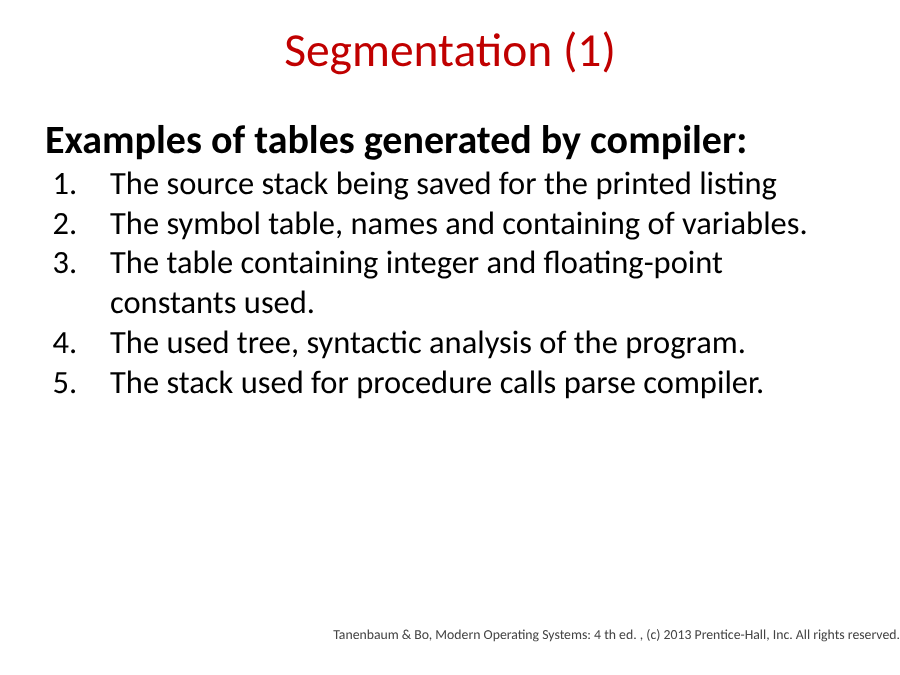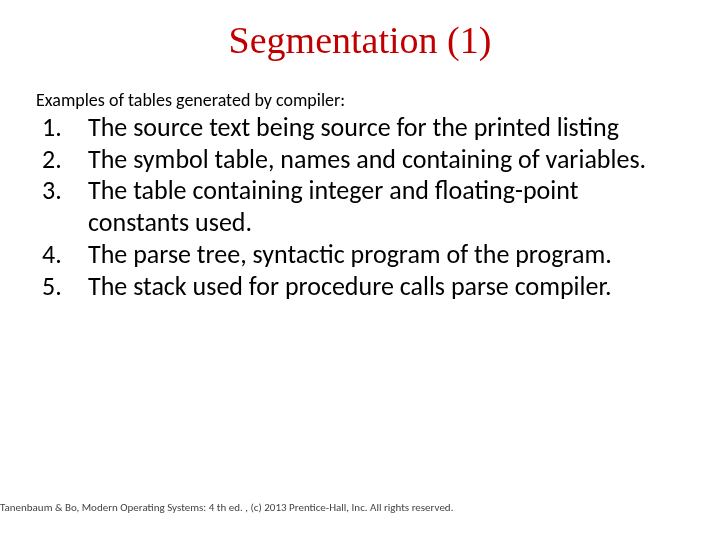--- a/index.html
+++ b/index.html
@@ -10,26 +10,26 @@
       color: #000000;
       padding: 18px 36px 0 36px;
       position: relative;
     }
     .title {
       text-align: center;
       font-size: 38px;
       font-weight: 400;
       margin-bottom: 28px;
       color: #c00000;
-      font-family: Liberation Serif, serif;
     }
     .intro {
-      font-size: 18px;
+      font-size: 32px;
       line-height: 1.22;
       margin-bottom: 0;
+      font-weight: bold;
     }
     .list {
       list-style: none;
       counter-reset: item;
       font-size: 26px;
       line-height: 1.22;
     }
     .list li {
       counter-increment: item;
       display: flex;
@@ -39,48 +39,48 @@
       padding-left: 6px;
     }
     .list li .txt {
       flex: 1;
     }
     .footer {
       position: absolute;
       bottom: 26px;
       left: 0;
       right: 0;
-      text-align: left;
+      text-align: right;
       font-size: 11px;
       color: #444;
     }
   </style>
 </head>
 <body>
 
 <h1 class="title">Segmentation (1)</h1>
 
 <p class="intro">Examples of tables generated by compiler:</p>
 
 <ol class="list">
   <li>
     <span class="num">1.</span>
-    <span class="txt">The source text being source for the printed listing</span>
+    <span class="txt">The source stack being saved for the printed listing</span>
   </li>
   <li>
     <span class="num">2.</span>
     <span class="txt">The symbol table, names and containing of variables.</span>
   </li>
   <li>
     <span class="num">3.</span>
     <span class="txt">The table containing integer and floating-point constants used.</span>
   </li>
   <li>
     <span class="num">4.</span>
-    <span class="txt">The parse tree, syntactic program of the program.</span>
+    <span class="txt">The used tree, syntactic analysis of the program.</span>
   </li>
   <li>
     <span class="num">5.</span>
     <span class="txt">The stack used for procedure calls parse compiler.</span>
   </li>
 </ol>
 
 <div class="footer">Tanenbaum &amp; Bo, Modern  Operating Systems: 4 th ed. , (c) 2013 Prentice-Hall, Inc. All rights reserved.</div>
 
 </body></html>

